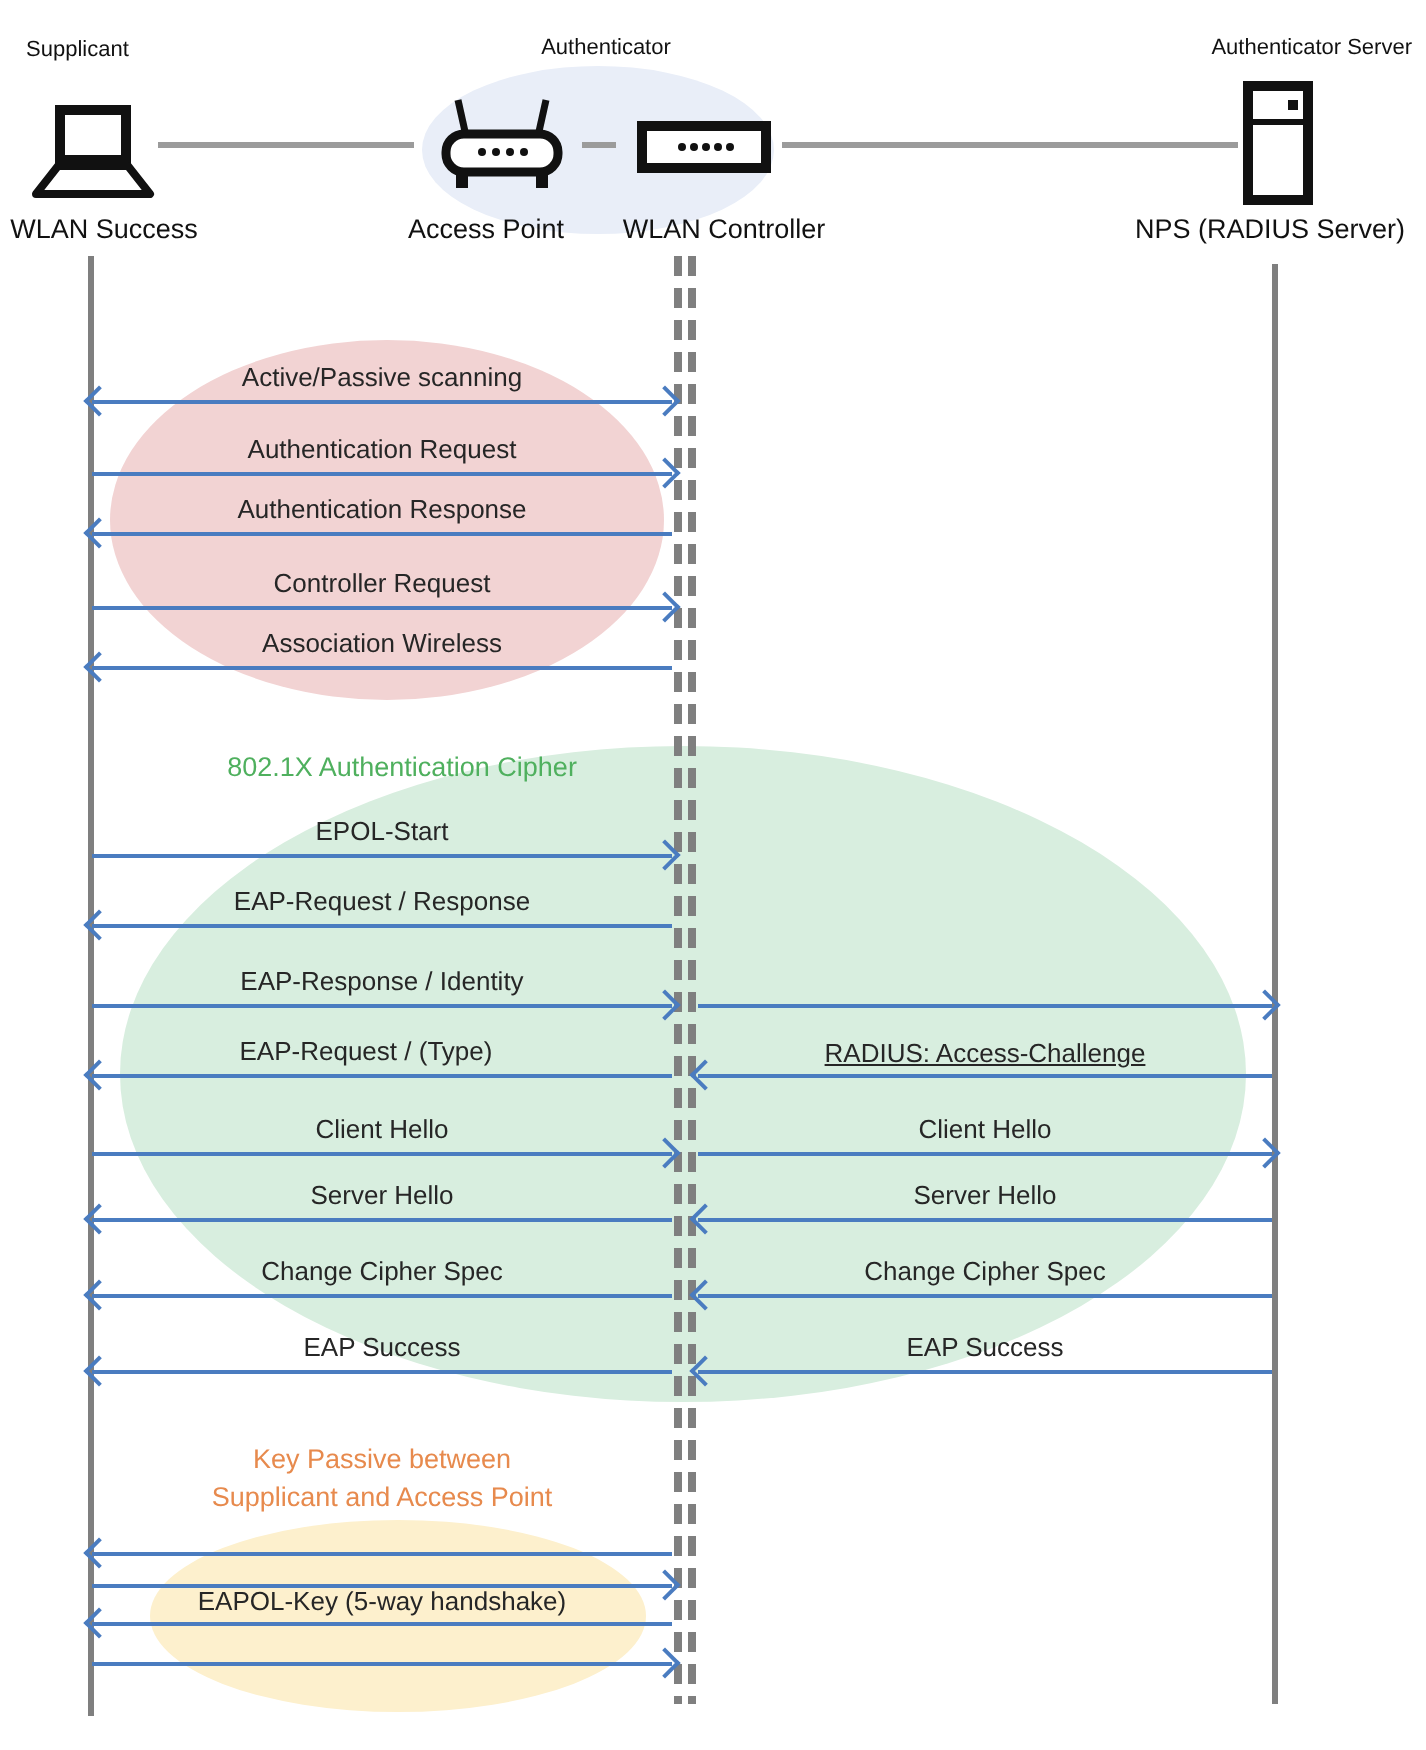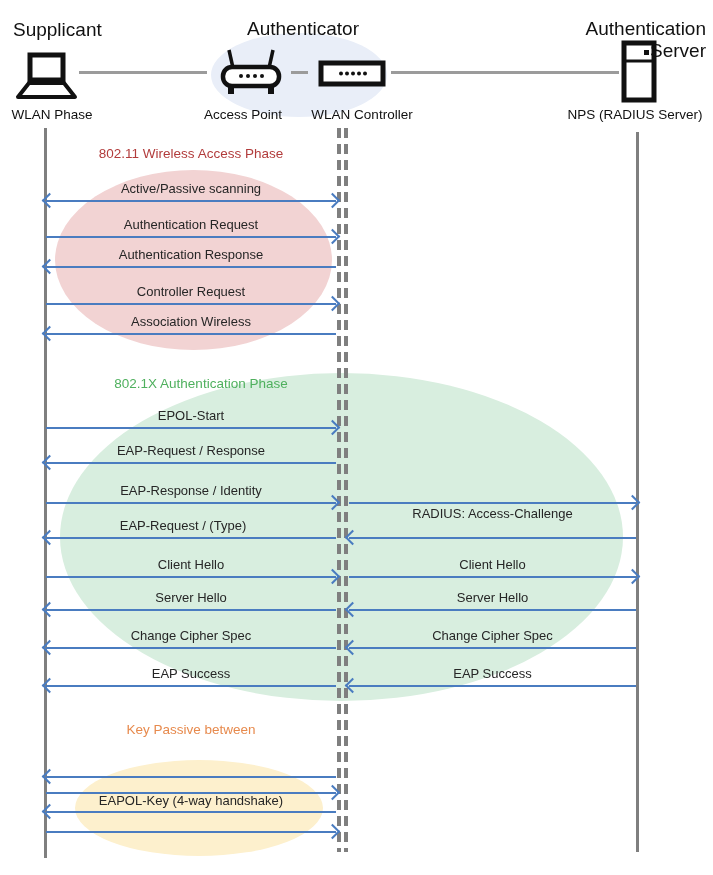--- a/index.html
+++ b/index.html
@@ -24,42 +24,42 @@
   
   .arrow{position:absolute;height:2px;background:#4a7cc0;z-index:2;}
   .chev{position:absolute;width:11px;height:11px;box-sizing:border-box;
         border-top:2px solid #4a7cc0;border-right:2px solid #4a7cc0;top:-5px;}
   .cr{right:-2px;transform:rotate(45deg);}
   .cl{left:-2px;transform:rotate(-135deg);}
 
   
   .mlabel{position:absolute;text-align:center;font-size:13px;color:#262626;
           white-space:nowrap;z-index:3;}
-  .role{position:absolute;font-size:19px;color:#111;z-index:3;}
+  .role{position:absolute;font-size:11px;color:#111;z-index:3;}
   .dev{position:absolute;font-size:13.5px;color:#111;text-align:center;z-index:3;}
   .ptitle{position:absolute;text-align:center;font-size:13.5px;z-index:3;white-space:nowrap;}
   .t-red{color:#b23c3c;}
   .t-green{color:#4fb05e;}
   .t-orange{color:#e78a4d;}
 
   .icon{position:absolute;z-index:2;}
 </style>
 </head>
 <body>
 
 <div class="canvas">
 
   <div class="ellipse el-auth"></div>
   <div class="ellipse el-red"></div>
   <div class="ellipse el-green"></div>
   <div class="ellipse el-yellow"></div>
 
   <div class="role" style="left:13px;top:19px;">Supplicant</div>
   <div class="role" style="left:233px;top:18px;width:140px;text-align:center;">Authenticator</div>
-  <div class="role" style="left:540px;top:18px;width:166px;text-align:right;">Authentication Server</div>
+  <div class="role" style="left:540px;top:18px;width:166px;text-align:right;">Authenticator Server</div>
 
   <div class="hline" style="left:79px;top:71px;width:128px;"></div>
   <div class="hline" style="left:291px;top:71px;width:17px;"></div>
   <div class="hline" style="left:391px;top:71px;width:228px;"></div>
 
   <svg class="icon" style="left:14px;top:52px;" width="64" height="50" viewBox="0 0 64 50">
     <rect x="16" y="3" width="33" height="25" fill="#ffffff" stroke="#111" stroke-width="5"></rect>
     <path d="M4 45 L15 31 H50 L61 45 Z" fill="#ffffff" stroke="#111" stroke-width="4" stroke-linejoin="round"></path>
   </svg>
 
@@ -83,33 +83,33 @@
       <circle cx="41" cy="13.5" r="2" fill="#111"></circle>
     <circle cx="47" cy="13.5" r="2" fill="#111"></circle>
   </svg>
 
   <svg class="icon" style="left:621px;top:40px;" width="36" height="63" viewBox="0 0 36 63">
     <rect x="3" y="3" width="30" height="57" fill="#ffffff" stroke="#111" stroke-width="5"></rect>
     <line x1="4" y1="21" x2="32" y2="21" stroke="#111" stroke-width="3"></line>
     <rect x="23" y="10" width="5" height="5" fill="#111"></rect>
   </svg>
 
-  <div class="dev" style="left:0px;top:107px;width:104px;">WLAN Phase</div>
+  <div class="dev" style="left:0px;top:107px;width:104px;">WLAN Success</div>
   <div class="dev" style="left:183px;top:107px;width:120px;">Access Point</div>
   <div class="dev" style="left:302px;top:107px;width:120px;">WLAN Controller</div>
   <div class="dev" style="left:557px;top:107px;width:156px;">NPS (RADIUS Server)</div>
 
   <div class="lifeline" style="left:44px;top:128px;height:730px;"></div>
   <div class="dashv" style="left:337px;top:128px;height:724px;"></div>
   <div class="dashv" style="left:344px;top:128px;height:724px;"></div>
   <div class="lifeline" style="left:636px;top:132px;height:720px;"></div>
 
-  <div class="ptitle t-red" style="left:60px;top:146px;width:262px;">802.11 Wireless Access Phase</div>
-  <div class="ptitle t-green" style="left:70px;top:376px;width:262px;">802.1X Authentication Phase</div>
+  <div class="ptitle t-green" style="left:70px;top:376px;width:262px;">802.1X Authentication Cipher</div>
   <div class="ptitle t-orange" style="left:60px;top:722px;width:262px;">Key Passive between</div>
+  <div class="ptitle t-orange" style="left:60px;top:741px;width:262px;">Supplicant and Access Point</div>
 
   <div class="mlabel" style="left:46px;top:181px;width:290px;">Active/Passive scanning</div>
   <div class="arrow" style="left:46px;top:200px;width:290px;">
       <i class="chev cl"></i>
       <i class="chev cr"></i>
     </div>
 
   <div class="mlabel" style="left:46px;top:217px;width:290px;text-align:center;">Authentication Request</div>
   <div class="arrow" style="left:46px;top:236px;width:290px;">
       <i class="chev cr"></i>
@@ -167,21 +167,21 @@
 
   <div class="mlabel" style="left:46px;top:666px;width:290px;">EAP Success</div>
   <div class="arrow" style="left:46px;top:685px;width:290px;">
       <i class="chev cl"></i>
     </div>
 
   <div class="arrow" style="left:349px;top:502px;width:287px;">
       <i class="chev cr"></i>
     </div>
 
-  <div class="mlabel" style="left:349px;top:506px;width:287px;">RADIUS: Access-Challenge</div>
+  <div class="mlabel" style="left:349px;top:519px;width:287px;text-decoration:underline;">RADIUS: Access-Challenge</div>
   <div class="arrow" style="left:349px;top:537px;width:287px;">
       <i class="chev cl"></i>
     </div>
 
   <div class="mlabel" style="left:349px;top:557px;width:287px;">Client Hello</div>
   <div class="arrow" style="left:349px;top:576px;width:287px;">
       <i class="chev cr"></i>
     </div>
 
   <div class="mlabel" style="left:349px;top:590px;width:287px;">Server Hello</div>
@@ -198,21 +198,21 @@
   <div class="arrow" style="left:349px;top:685px;width:287px;">
       <i class="chev cl"></i>
     </div>
 
   <div class="arrow" style="left:46px;top:776px;width:290px;">
       <i class="chev cl"></i>
     </div>
   <div class="arrow" style="left:46px;top:792px;width:290px;">
       <i class="chev cr"></i>
     </div>
-  <div class="mlabel" style="left:46px;top:793px;width:290px;">EAPOL-Key (4-way handshake)</div>
+  <div class="mlabel" style="left:46px;top:793px;width:290px;">EAPOL-Key (5-way handshake)</div>
   <div class="arrow" style="left:46px;top:811px;width:290px;">
       <i class="chev cl"></i>
     </div>
   <div class="arrow" style="left:46px;top:831px;width:290px;">
       <i class="chev cr"></i>
     </div>
 
 </div>
 
 </body></html>

